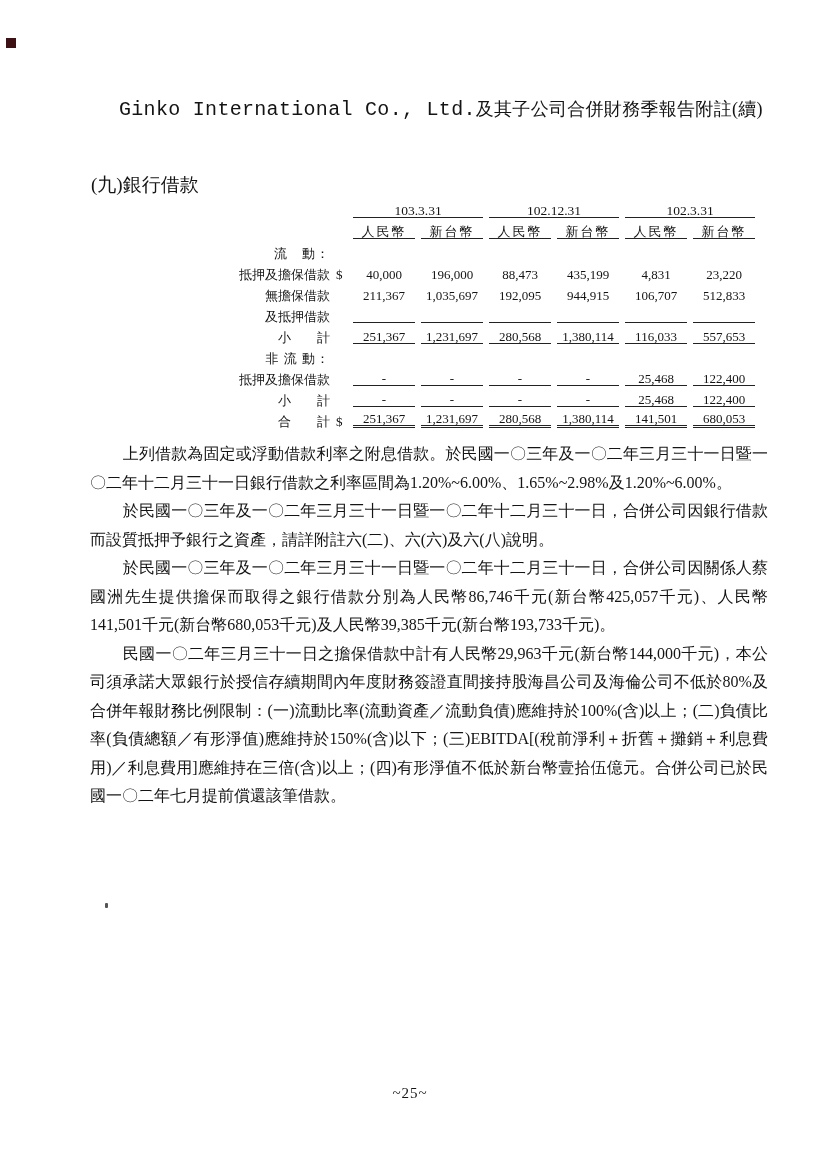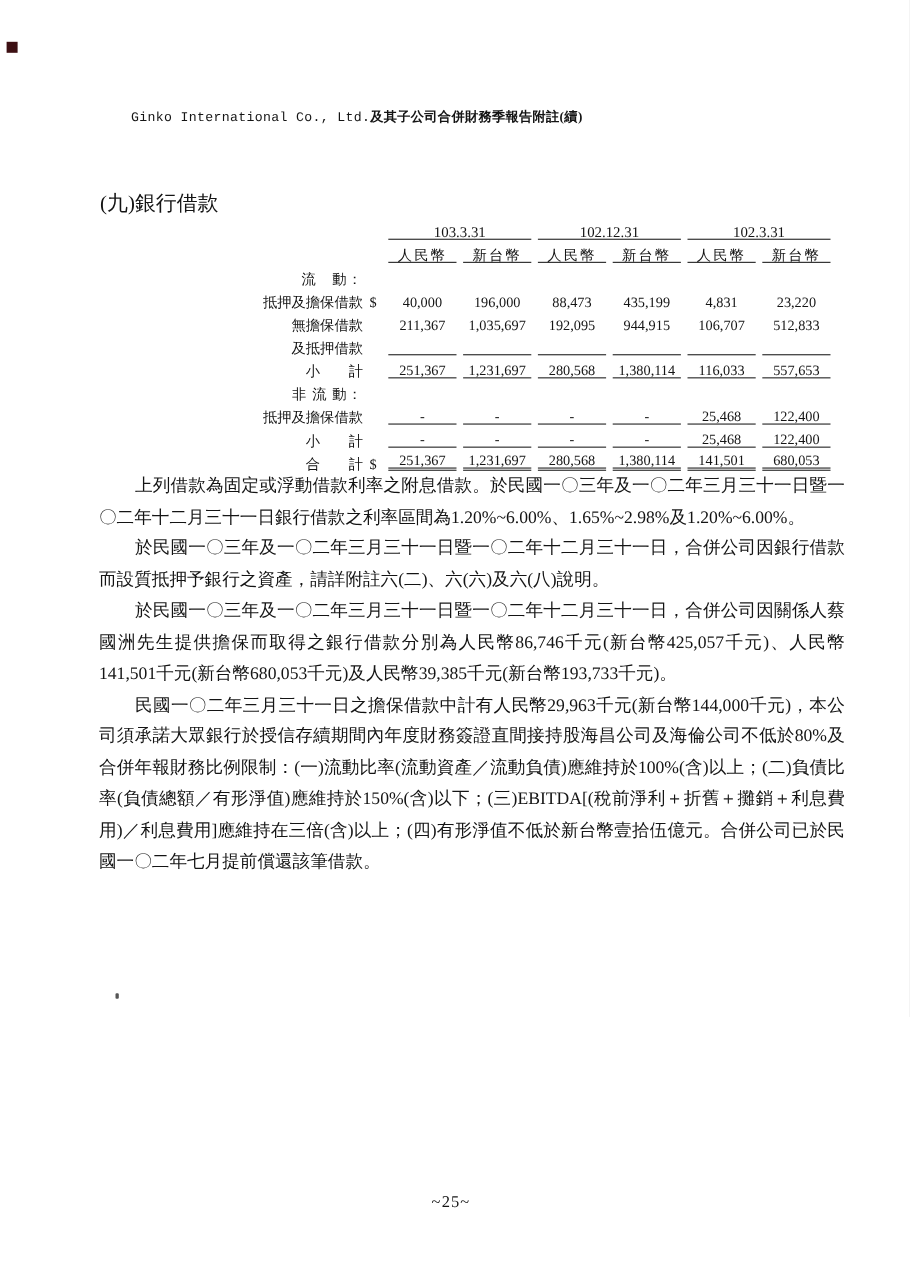--- a/index.html
+++ b/index.html
@@ -29,22 +29,22 @@
     border-radius: 1px;
   }
   
   .doc-title {
     position: absolute;
     left: 119px; top: 97px;
     white-space: nowrap;
     font-size: 16px;
     letter-spacing: 0.3px;
   }
-  .doc-title .en { font-family: "Liberation Mono", "DejaVu Sans Mono", monospace; font-size: 12px; }
-  .doc-title .zh { font-size: 12px; font-weight: bold; }
+  .doc-title .en { font-family: "Liberation Mono", "DejaVu Sans Mono", monospace; font-size: 20px; }
+  .doc-title .zh { font-size: 18px; }
   .section-heading {
     position: absolute;
     left: 91px; top: 172px;
     font-size: 19px;
   }
   
   table.borrowings {
     position: absolute;
     left: 146px; top: 197px;
     border-collapse: separate;
@@ -91,21 +91,21 @@
     height: 21px;
     padding: 0 1px 3px;
   }
   td.dash { padding-right: 22px; }
   tr.rule td.num { border-bottom: 1px solid #222; }
   tr.total td.num { border-bottom: 3px double #222; }
   tr.section td.lbl { letter-spacing: 1px; }
   
   .notes {
     position: absolute;
-    left: 90px; top: 428px;
+    left: 90px; top: 440px;
     width: 678px;
     font-size: 16px;
     line-height: 28.5px;
     text-align: justify;
   }
   .notes p { text-indent: 2.05em; margin: 0; }
   
   .page-number {
     position: absolute;
     left: 0; top: 1085px;

